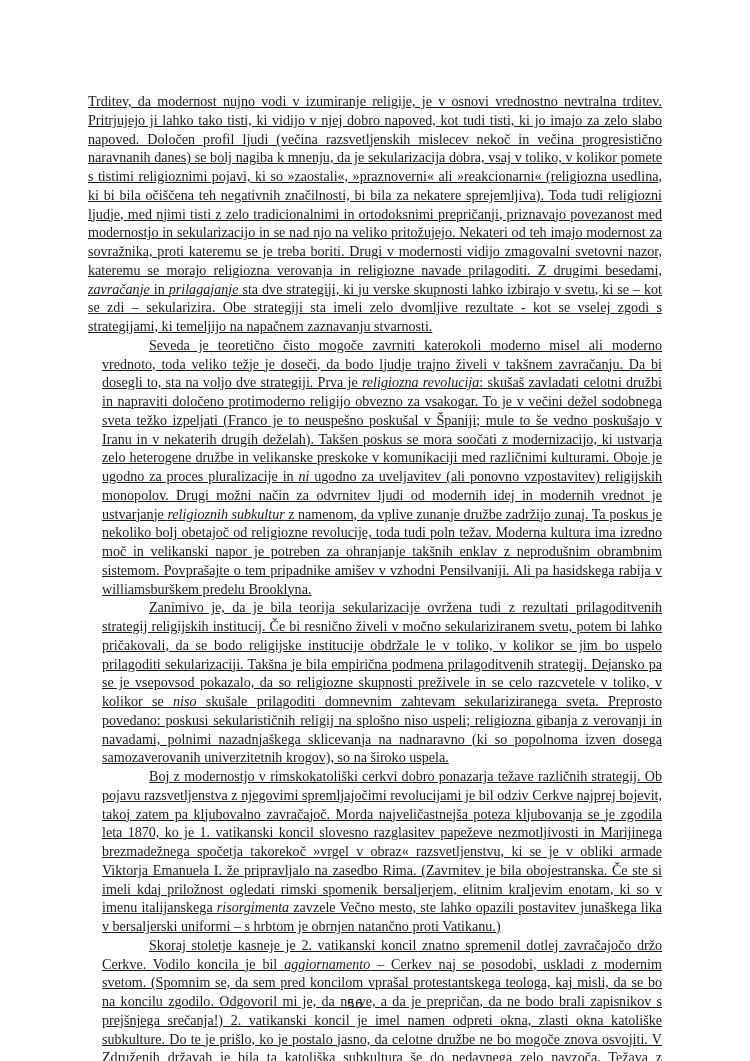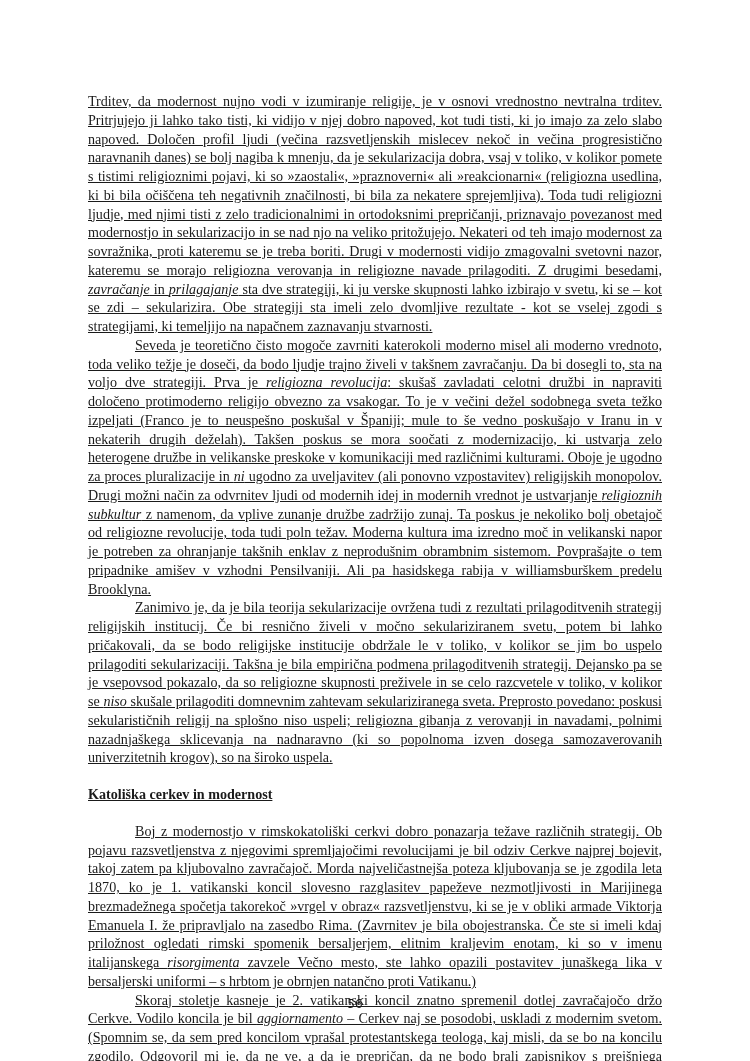--- a/index.html
+++ b/index.html
@@ -9,21 +9,21 @@
     left: 88px;
     top: 92px;
     width: 574px;
     font-family: "Liberation Serif", serif;
     font-size: 14.1px;
     line-height: 18.75px;
     color: #1a1a1a;
     text-align: justify;
   }
   .page p { margin: 0; text-decoration: underline; }
-  .page p.indent { text-indent: 47px; }
+  .page p.indent { text-indent: 47px; margin-left: 14px; }
   .heading {
     font-weight: bold;
     margin: 18px 0 18px 0 !important;
     text-align: left;
   }
   .page-number {
     position: absolute;
     top: 997px;
     left: 0;
     width: 710px;
@@ -34,18 +34,17 @@
   }
   i { font-style: italic; }
 </style>
 </head>
 <body>
 
 <div class="page">
   <p><span>Trditev, da modernost nujno vodi v izumiranje religije, je v osnovi vrednostno nevtralna trditev. Pritrjujejo ji lahko tako tisti, ki vidijo v njej dobro napoved, kot tudi tisti, ki jo imajo za zelo slabo napoved. Določen profil ljudi (večina razsvetljenskih mislecev nekoč in večina progresistično naravnanih danes) se bolj nagiba k mnenju, da je sekularizacija dobra, vsaj v toliko, v kolikor pomete s tistimi religioznimi pojavi, ki so »zaostali«, »praznoverni« ali »reakcionarni« (religiozna usedlina, ki bi bila očiščena teh negativnih značilnosti, bi bila za nekatere sprejemljiva). Toda tudi religiozni ljudje, med njimi tisti z zelo tradicionalnimi in ortodoksnimi prepričanji, priznavajo povezanost med modernostjo in sekularizacijo in se nad njo na veliko pritožujejo. Nekateri od teh imajo modernost za sovražnika, proti kateremu se je treba boriti. Drugi v modernosti vidijo zmagovalni svetovni nazor, kateremu se morajo religiozna verovanja in religiozne navade prilagoditi. Z drugimi besedami, </span><i>zavračanje</i><span> in </span><i>prilagajanje</i><span> sta dve strategiji, ki ju verske skupnosti lahko izbirajo v svetu, ki se – kot se zdi – sekularizira. Obe strategiji sta imeli zelo dvomljive rezultate - kot se vselej zgodi s strategijami, ki temeljijo na napačnem zaznavanju stvarnosti.</span></p>
   <p class="indent"><span>Seveda je teoretično čisto mogoče zavrniti katerokoli moderno misel ali moderno vrednoto, toda veliko težje je doseči, da bodo ljudje trajno živeli v takšnem zavračanju. Da bi dosegli to, sta na voljo dve strategiji. Prva je </span><i>religiozna revolucija</i><span>: skušaš zavladati celotni družbi in napraviti določeno protimoderno religijo obvezno za vsakogar. To je v večini dežel sodobnega sveta težko izpeljati (Franco je to neuspešno poskušal v Španiji; mule to še vedno poskušajo v Iranu in v nekaterih drugih deželah). Takšen poskus se mora soočati z modernizacijo, ki ustvarja zelo heterogene družbe in velikanske preskoke v komunikaciji med različnimi kulturami. Oboje je ugodno za proces pluralizacije in </span><i>ni</i><span> ugodno za uveljavitev (ali ponovno vzpostavitev) religijskih monopolov. Drugi možni način za odvrnitev ljudi od modernih idej in modernih vrednot je ustvarjanje </span><i>religioznih subkultur</i><span> z namenom, da vplive zunanje družbe zadržijo zunaj. Ta poskus je nekoliko bolj obetajoč od religiozne revolucije, toda tudi poln težav. Moderna kultura ima izredno moč in velikanski napor je potreben za ohranjanje takšnih enklav z neprodušnim obrambnim sistemom. Povprašajte o tem pripadnike amišev v vzhodni Pensilvaniji. Ali pa hasidskega rabija v williamsburškem predelu Brooklyna.</span></p>
   <p class="indent"><span>Zanimivo je, da je bila teorija sekularizacije ovržena tudi z rezultati prilagoditvenih strategij religijskih institucij. Če bi resnično živeli v močno sekulariziranem svetu, potem bi lahko pričakovali, da se bodo religijske institucije obdržale le v toliko, v kolikor se jim bo uspelo prilagoditi sekularizaciji. Takšna je bila empirična podmena prilagoditvenih strategij. Dejansko pa se je vsepovsod pokazalo, da so religiozne skupnosti preživele in se celo razcvetele v toliko, v kolikor se </span><i>niso</i><span> skušale prilagoditi domnevnim zahtevam sekulariziranega sveta. Preprosto povedano: poskusi sekularističnih religij na splošno niso uspeli; religiozna gibanja z verovanji in navadami, polnimi nazadnjaškega sklicevanja na nadnaravno (ki so popolnoma izven dosega samozaverovanih univerzitetnih krogov), so na široko uspela.</span></p>
-  <p class="heading">Katoliška cerkev in modernost</p>
   <p class="indent"><span>Boj z modernostjo v rimskokatoliški cerkvi dobro ponazarja težave različnih strategij. Ob pojavu razsvetljenstva z njegovimi spremljajočimi revolucijami je bil odziv Cerkve najprej bojevit, takoj zatem pa kljubovalno zavračajoč. Morda najveličastnejša poteza kljubovanja se je zgodila leta 1870, ko je 1. vatikanski koncil slovesno razglasitev papeževe nezmotljivosti in Marijinega brezmadežnega spočetja takorekoč »vrgel v obraz« razsvetljenstvu, ki se je v obliki armade Viktorja Emanuela I. že pripravljalo na zasedbo Rima. (Zavrnitev je bila obojestranska. Če ste si imeli kdaj priložnost ogledati rimski spomenik bersaljerjem, elitnim kraljevim enotam, ki so v imenu italijanskega </span><i>risorgimenta</i><span> zavzele Večno mesto, ste lahko opazili postavitev junaškega lika v bersaljerski uniformi – s hrbtom je obrnjen natančno proti Vatikanu.)</span></p>
   <p class="indent"><span>Skoraj stoletje kasneje je 2. vatikanski koncil znatno spremenil dotlej zavračajočo držo Cerkve. Vodilo koncila je bil </span><i>aggiornamento</i><span> – Cerkev naj se posodobi, uskladi z modernim svetom. (Spomnim se, da sem pred koncilom vprašal protestantskega teologa, kaj misli, da se bo na koncilu zgodilo. Odgovoril mi je, da ne ve, a da je prepričan, da ne bodo brali zapisnikov s prejšnjega srečanja!) 2. vatikanski koncil je imel namen odpreti okna, zlasti okna katoliške subkulture. Do te je prišlo, ko je postalo jasno, da celotne družbe ne bo mogoče znova osvojiti. V Združenih državah je bila ta katoliška subkultura še do nedavnega zelo navzoča. Težava z odpiranjem oken je v tem, da ni mogoče nadzorovati, kaj bo prišlo noter. Prišlo je tudi veliko silno begajočega in težavnega za Cerkev:</span></p>
 </div>
 
 <div class="page-number">56</div>
 
 </body></html>

